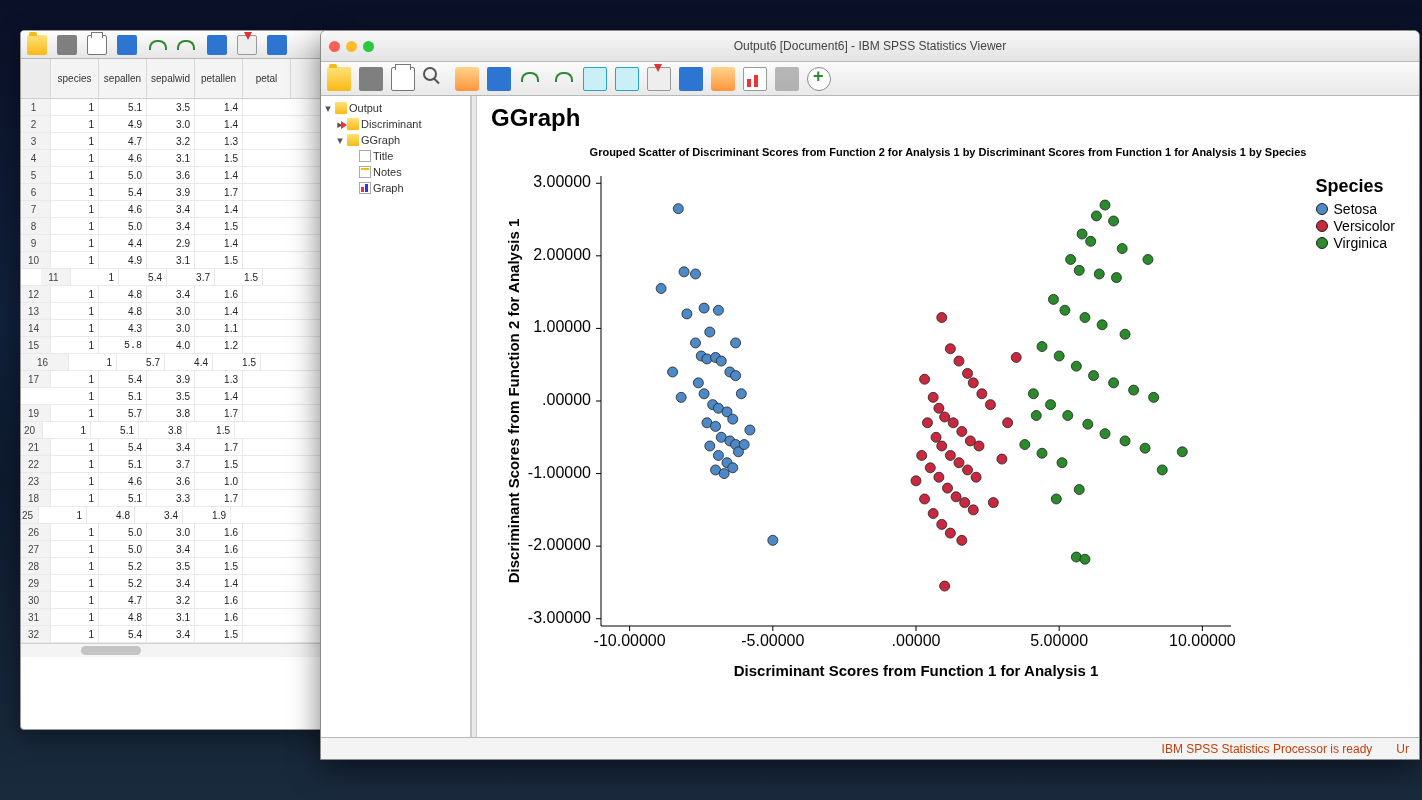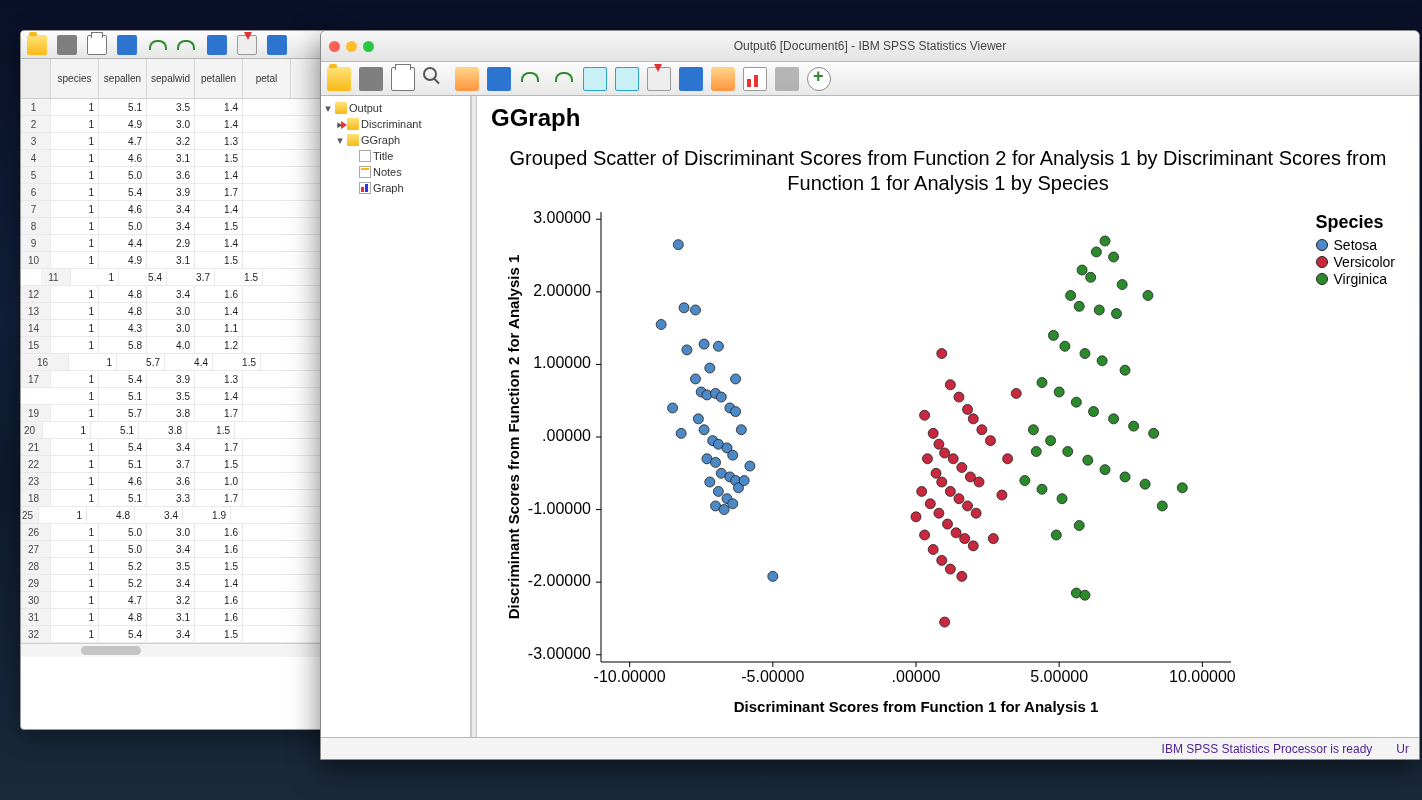--- a/index.html
+++ b/index.html
@@ -61,30 +61,30 @@
   .bk-pageR{background:#fff;border:1px solid #aaa;position:relative}
   .bk-pageR:before{content:"";position:absolute;left:1px;right:1px;top:1px;height:2px;background:#fb0}
   .bk-chart{background:#fff;border:1px solid #aaa;position:relative}
   .bk-chart:before{content:"";position:absolute;left:1px;bottom:1px;width:3px;height:5px;background:#e33}
   .bk-chart:after{content:"";position:absolute;left:5px;bottom:1px;width:3px;height:8px;background:#33e}
   .nav-row .sel{position:relative}
   .nav-row .sel:before{content:"";position:absolute;left:-6px;top:3px;width:0;height:0;border-top:4px solid transparent;border-bottom:4px solid transparent;border-left:6px solid #e33}
   .splitter{width:6px;background:#e9e9e9;border-left:1px solid #c9c9c9;border-right:1px solid #c9c9c9;cursor:col-resize}
   .out-main{flex:1;overflow:auto;padding:8px 14px}
   .ggraph-title{font-size:24px;font-weight:bold;margin-bottom:14px}
-  .chart-title{font-size:20px;font-weight:normal;text-align:center;margin:4px 0 6px 0;line-height:1.25}
+  .chart-title{font-size:11px;font-weight:bold;text-align:center;margin:4px 0 6px 0;line-height:1.25}
   .chart-wrap{position:relative;height:560px}
   .legend{position:absolute;right:10px;top:10px;font-size:14px}
   .legend .ltitle{font-size:18px;font-weight:bold;margin-bottom:4px}
   .legend .lrow{display:flex;align-items:center;gap:6px;margin:1px 0}
   .legend .dot{width:12px;height:12px;border-radius:50%;border:1px solid #222}
   svg.plot{display:block}
   .axis-label{font-size:15px;font-weight:bold}
   .pt{stroke:#222;stroke-width:.8}
-  .statusbar{height:22px;border-top:1px solid #b7b7b7;background:#f4f4f4;display:flex;align-items:center;justify-content:flex-end;padding:0 10px;font-size:12px;color:#4c1d95;gap:24px}
+  .statusbar{height:22px;border-top:1px solid #b7b7b7;background:#f4f4f4;display:flex;align-items:center;justify-content:flex-end;padding:0 10px;font-size:12px;color:#c2410c;gap:24px}
 </style>
 </head>
 <body>
 
 <div class="data-win">
   <div class="toolbar">
     <span class="tb-icon ic-folder"></span>
     <span class="tb-icon ic-save"></span>
     <span class="tb-icon ic-print"></span>
     <span class="tb-icon ic-blue"></span>
@@ -207,21 +207,21 @@
       <div class="grow">
         <div class="gc rown" style="width: 30px;">14</div>
         <div class="gc" style="width: 48px;">1</div>
         <div class="gc" style="width: 48px;">4.3</div>
         <div class="gc" style="width: 48px;">3.0</div>
         <div class="gc" style="width: 48px;">1.1</div>
       </div>
       <div class="grow">
         <div class="gc rown" style="width: 30px;">15</div>
         <div class="gc" style="width: 48px;">1</div>
-        <div class="gc" style="width: 48px;">5.8</div>
+        <div class="gc" style="width: 48px; font-family: Liberation Mono, monospace;">5.8</div>
         <div class="gc" style="width: 48px;">4.0</div>
         <div class="gc" style="width: 48px;">1.2</div>
       </div>
       <div class="grow">
         <div class="gc rown" style="width: 48px;">16</div>
         <div class="gc" style="width: 48px;">1</div>
         <div class="gc" style="width: 48px;">5.7</div>
         <div class="gc" style="width: 48px;">4.4</div>
         <div class="gc" style="width: 48px;">1.5</div>
       </div>

